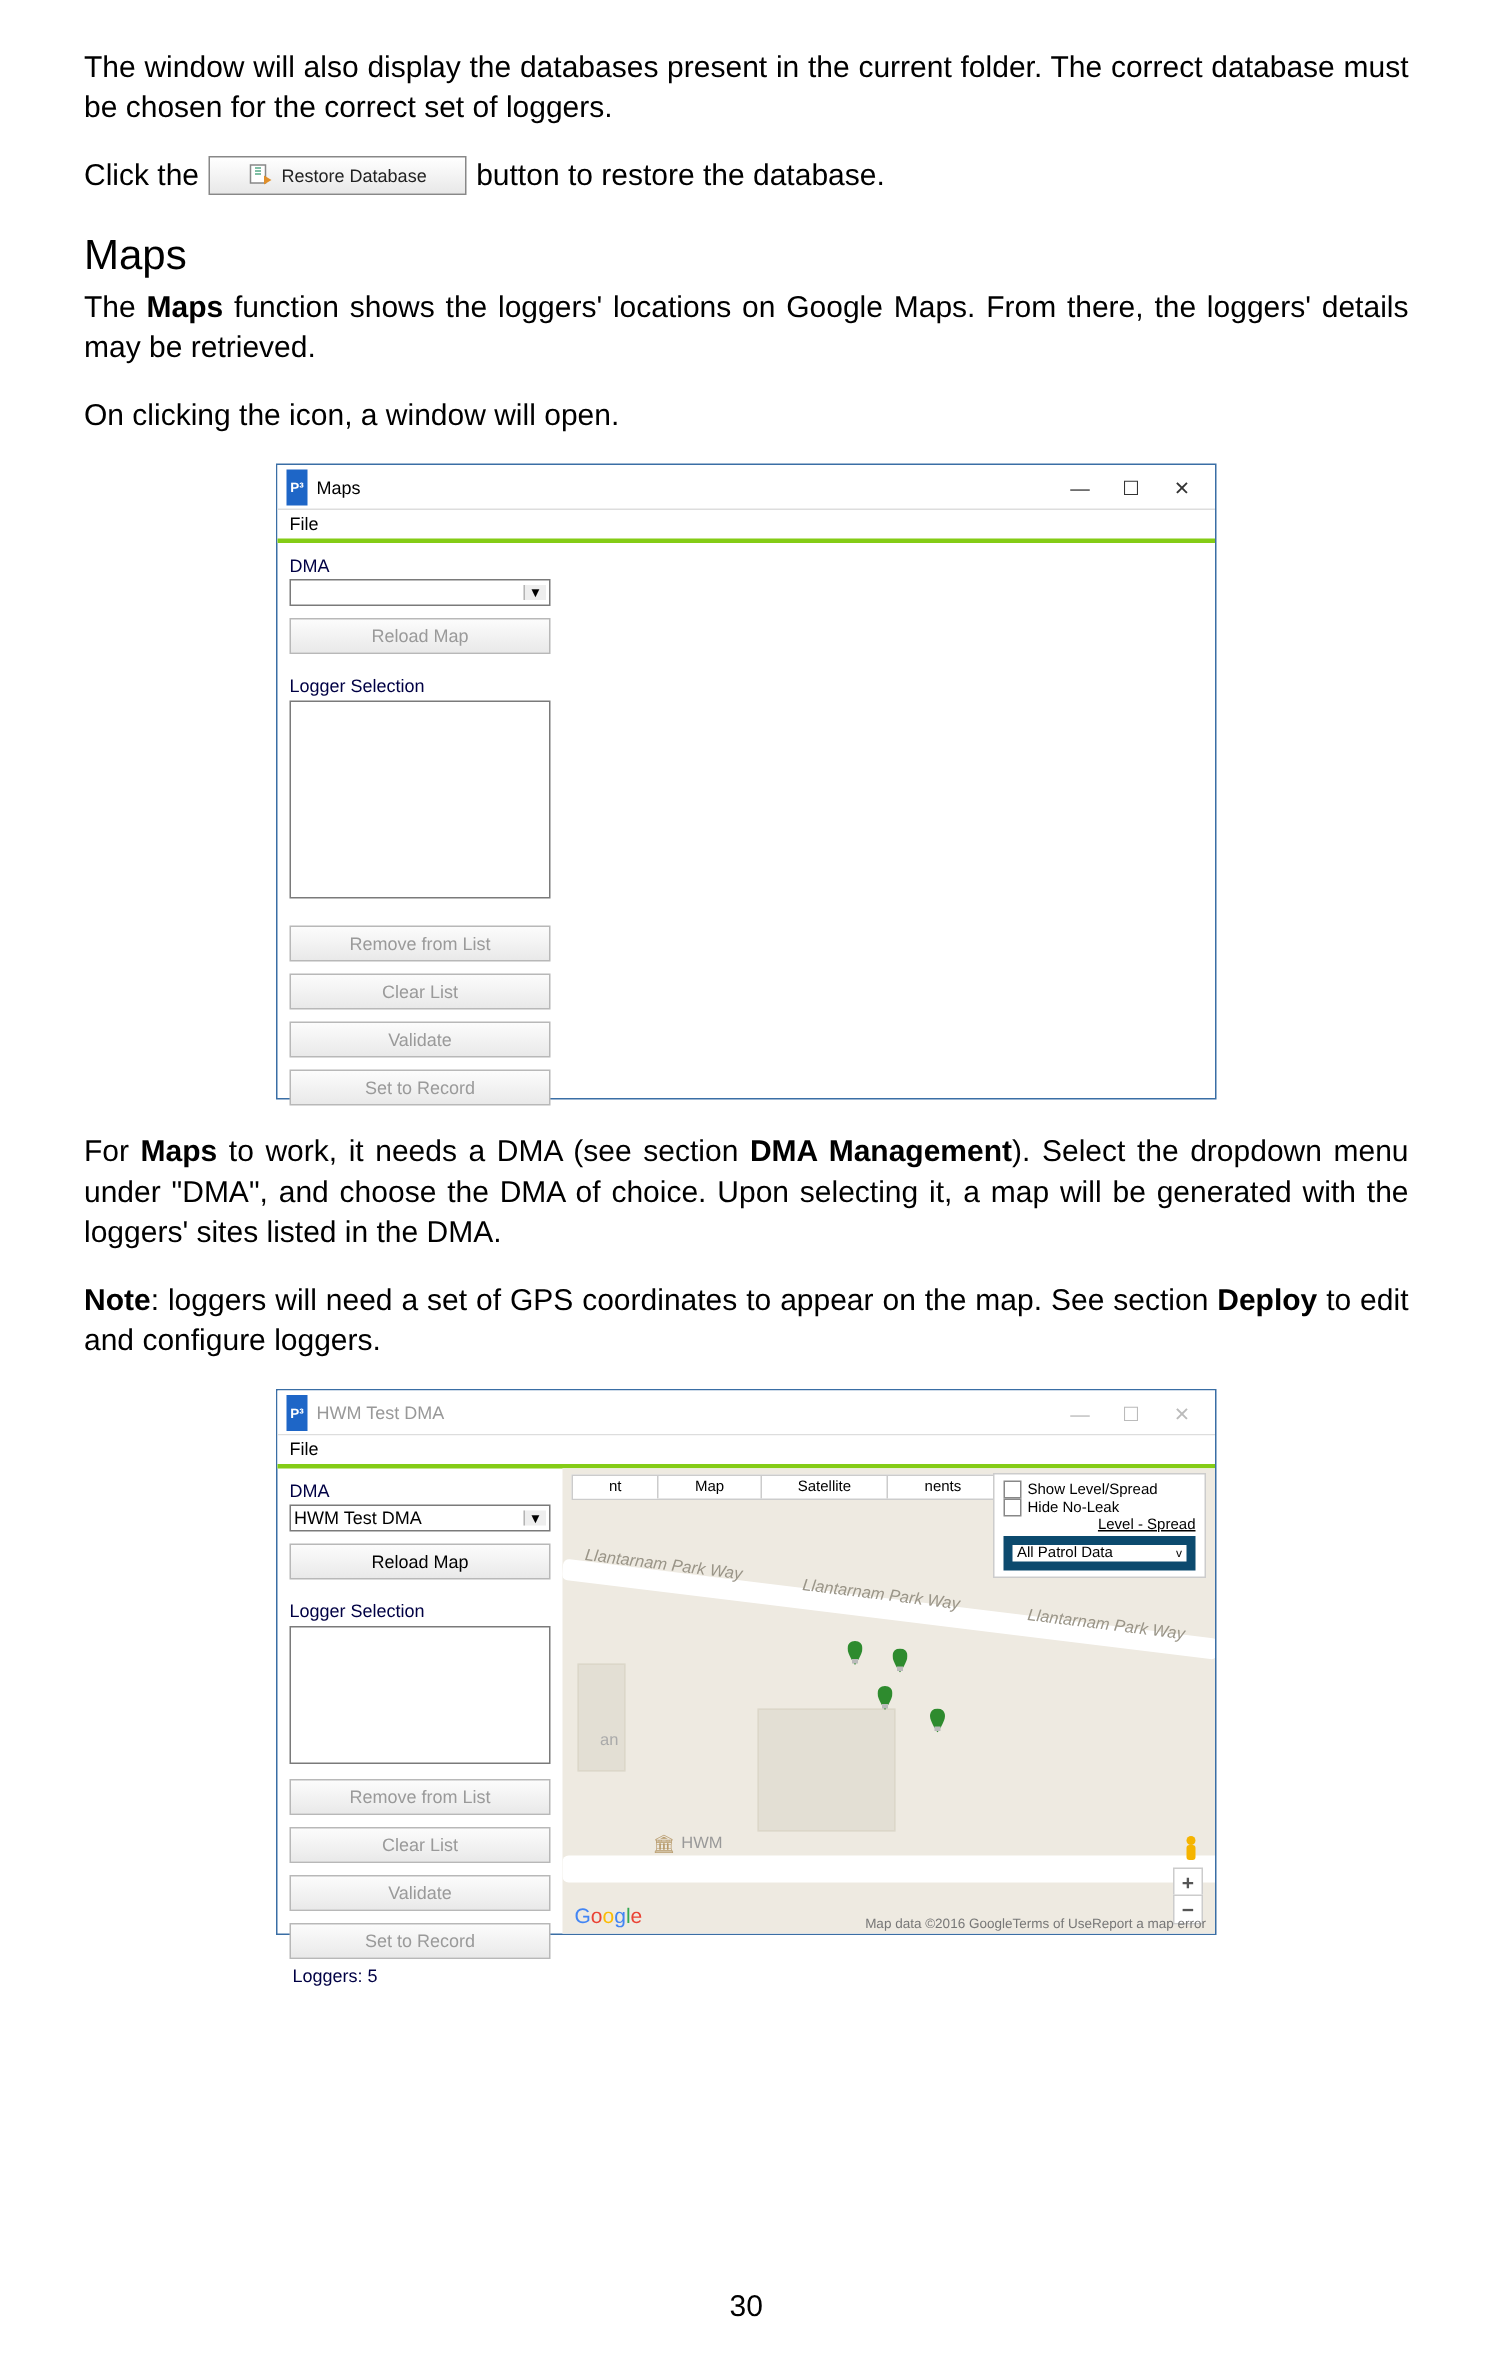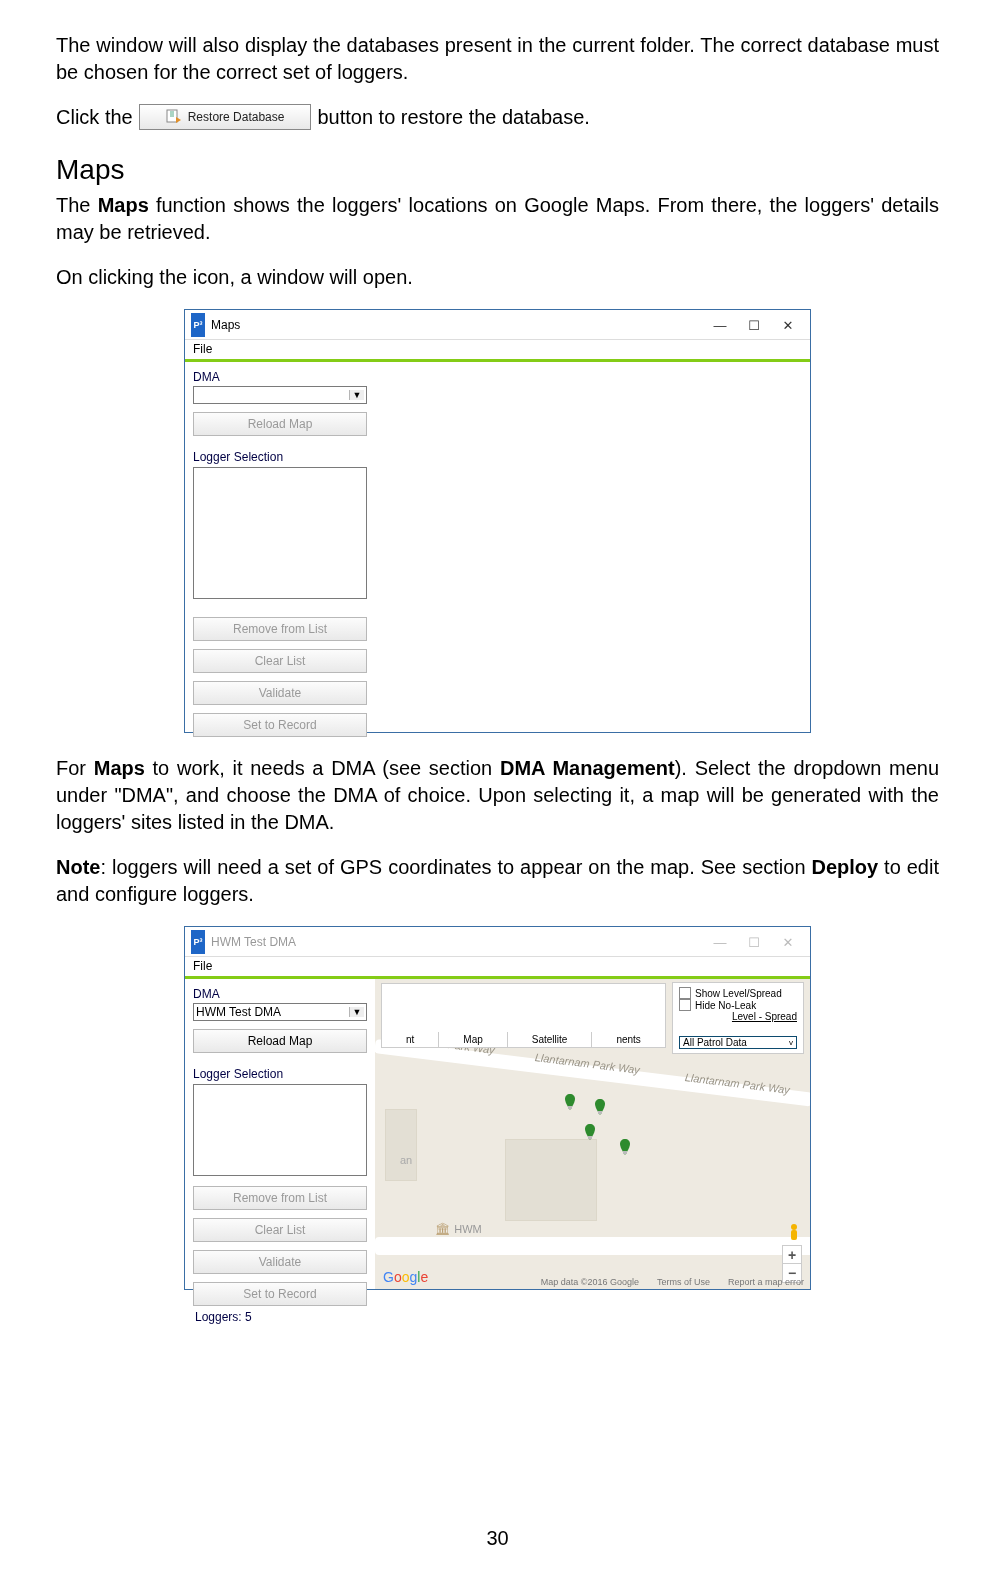--- a/index.html
+++ b/index.html
@@ -163,47 +163,47 @@
     position:absolute;
     width:10px; height:16px;
   }
   .mapmock .marker svg { width:10px; height:16px; }
   .mapmock .control-tabs {
     position:absolute; top:4px; left:6px;
     display:flex; gap:0;
     background:#fff; border:1px solid #ccc;
     font-size:10px;
   }
-  .mapmock .control-tabs span { padding:2px 24px; border-right:1px solid #ccc;margin-top:48px; }
+  .mapmock .control-tabs span { padding:2px 24px; border-right:1px solid #ccc; }
   .mapmock .control-tabs span:last-child{border-right:none;}
   .map-options {
     position:absolute; top:3px; right:6px;
     background:#fff;
     border:1px solid #ccc;
     padding:4px 6px;
     font-size:10px;
   }
   .map-options .row { display:flex; align-items:center; gap:4px; white-space:nowrap; }
   .map-options .sel {
-    border:1px solid #0c4a6e; padding:0 3px; margin-top:14px;
+    border:6px solid #0c4a6e; padding:0 3px; margin-top:2px;
     display:flex; justify-content:space-between; align-items:center;
     width:110px;
   }
   .pegman { position:absolute; right:8px; bottom:46px; width:16px; height:20px; }
   .zoombtn {
     position:absolute; right:8px;
     width:18px; height:18px;
     background:#fff; border:1px solid #ccc;
     display:flex; align-items:center; justify-content:center;
     font-size:14px; font-weight:bold; color:#555;
   }
   .attribution {
     position:absolute; bottom:2px; right:6px;
     font-size:9px; color:#777;
-    display:flex; gap:18px;
+    display:flex; gap:0;
   }
   .google-logo {
     position:absolute; bottom:4px; left:8px;
     font-size:14px; font-weight:400;
     font-family: Arial, sans-serif;
     letter-spacing:0;
   }
   .google-logo span:nth-child(1){color:#4285F4;}
   .google-logo span:nth-child(2){color:#EA4335;}
   .google-logo span:nth-child(3){color:#FBBC05;}

